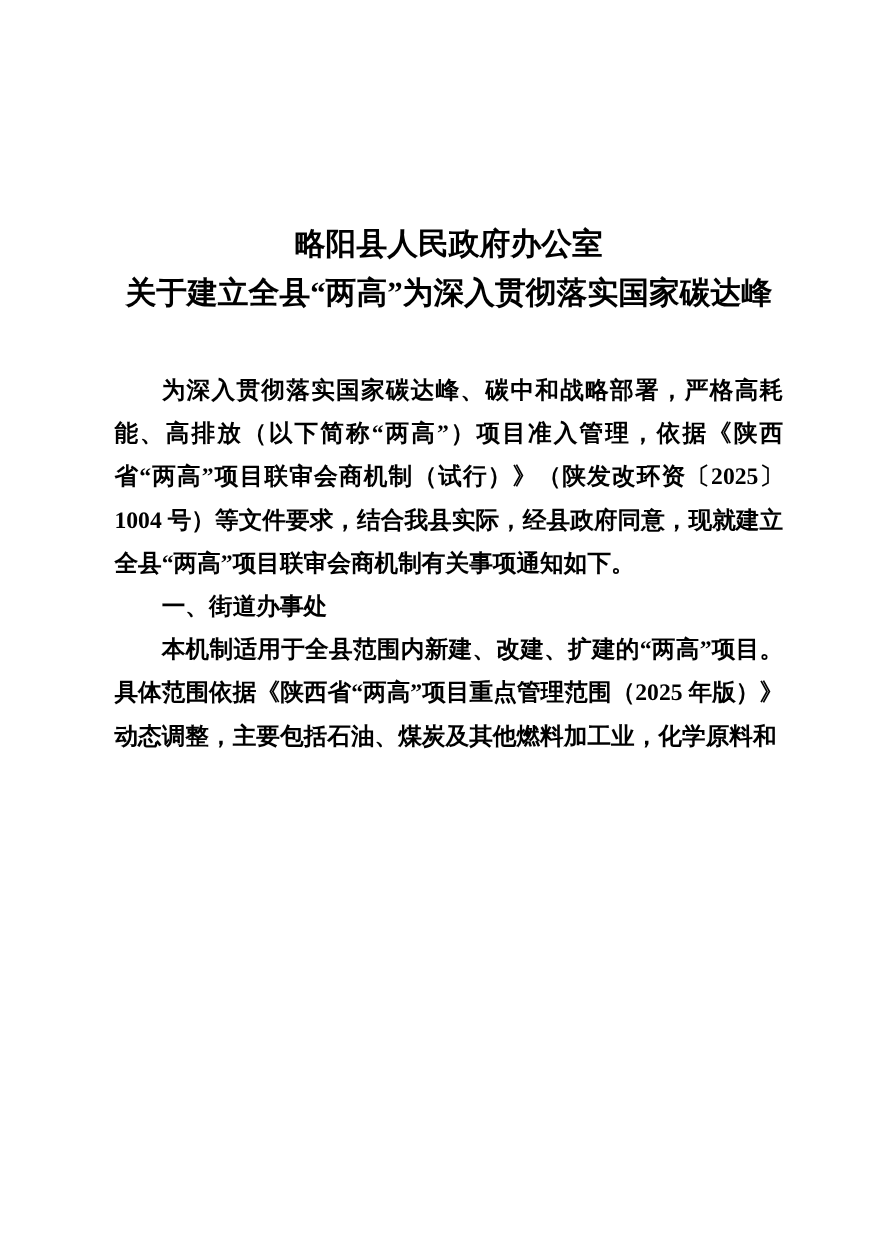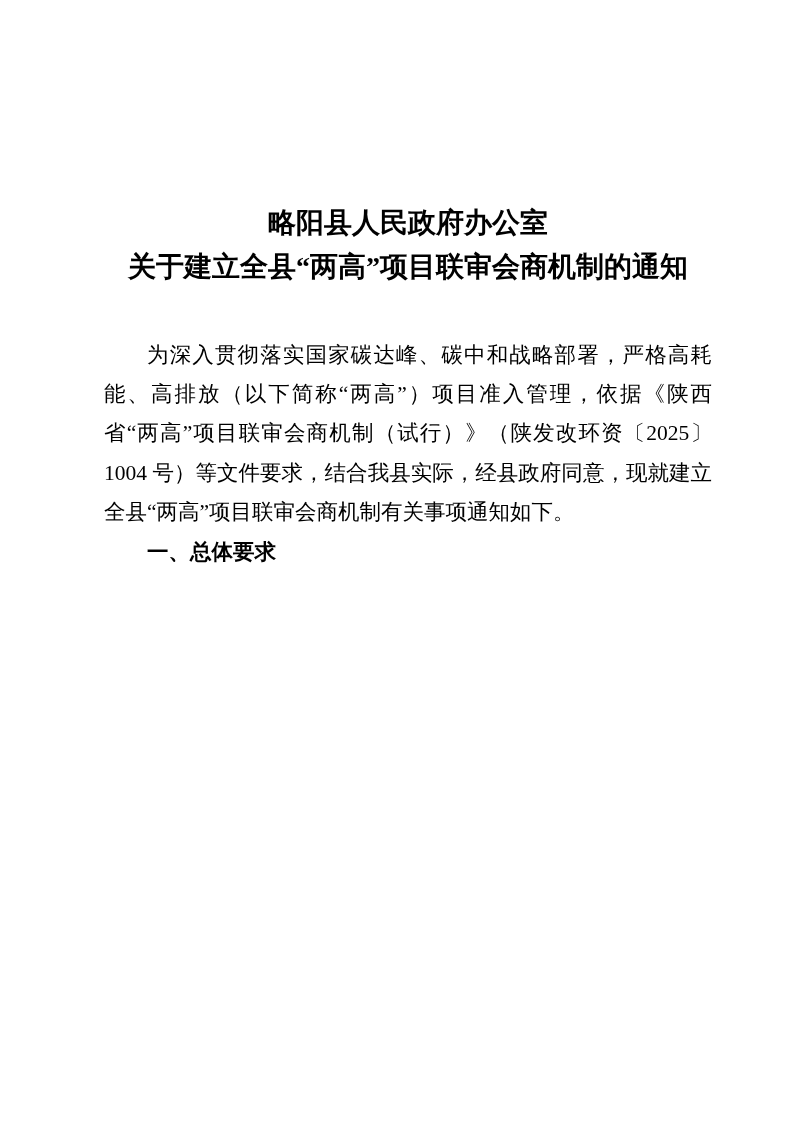--- a/index.html
+++ b/index.html
@@ -41,46 +41,48 @@
     line-height: 39.2px;
     text-align: justify;
   }
   .salutation {
     margin: 0;
     text-indent: 0;
   }
   .para {
     margin: 0;
     text-indent: 2em;
+    font-weight: bold;
   }
   .heading {
     margin: 0;
     font-family: "DejaVu Sans", "Liberation Sans", sans-serif;
     font-weight: 700;
     font-size: 21.5px;
     line-height: 39.2px;
     text-indent: 2em;
     text-align: left;
   }
 </style>
 </head>
 <body>
 
 <div class="page">
   <div class="doc">
 
     <h1 class="title-line">略阳县人民政府办公室</h1>
 
-    <h1 class="title-line">关于建立全县“两高”项目联审会商机制的通知</h1>
+    <h1 class="title-line">关于建立全县“两高”为深入贯彻落实国家碳达峰</h1>
 
     <div class="doc-body">
 
 
       <p class="para">为深入贯彻落实国家碳达峰、碳中和战略部署，严格高耗能、高排放（以下简称“两高”）项目准入管理，依据《陕西省“两高”项目联审会商机制（试行）》（陕发改环资〔2025〕1004 号）等文件要求，结合我县实际，经县政府同意，现就建立全县“两高”项目联审会商机制有关事项通知如下。</p>
 
-      <h2 class="heading">一、总体要求</h2>
+      <h2 class="heading">一、街道办事处</h2>
 
 
 
+      <p class="para">本机制适用于全县范围内新建、改建、扩建的“两高”项目。具体范围依据《陕西省“两高”项目重点管理范围（2025 年版）》动态调整，主要包括石油、煤炭及其他燃料加工业，化学原料和</p>
 
     </div>
   </div>
 </div>
 
 </body></html>

